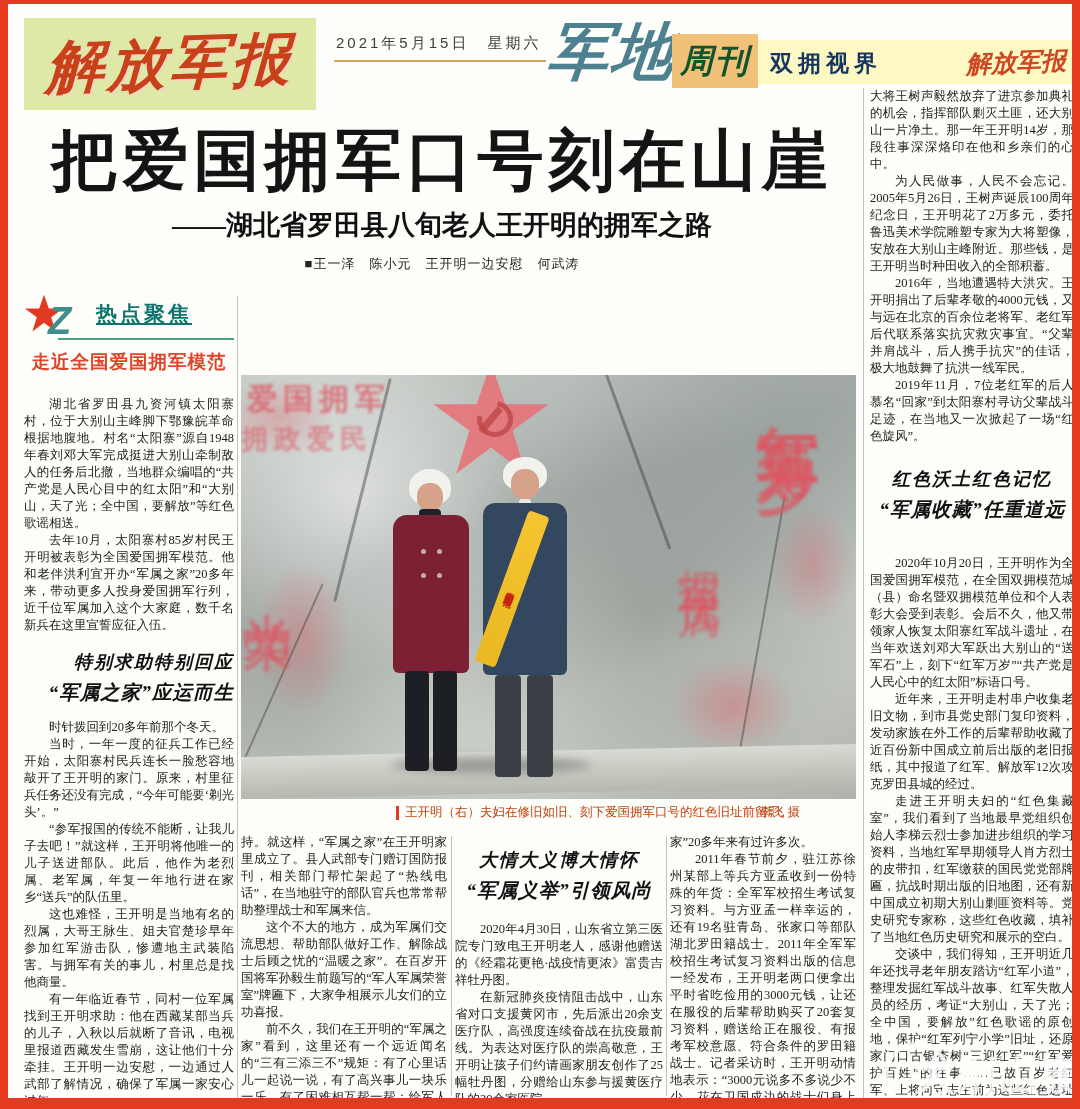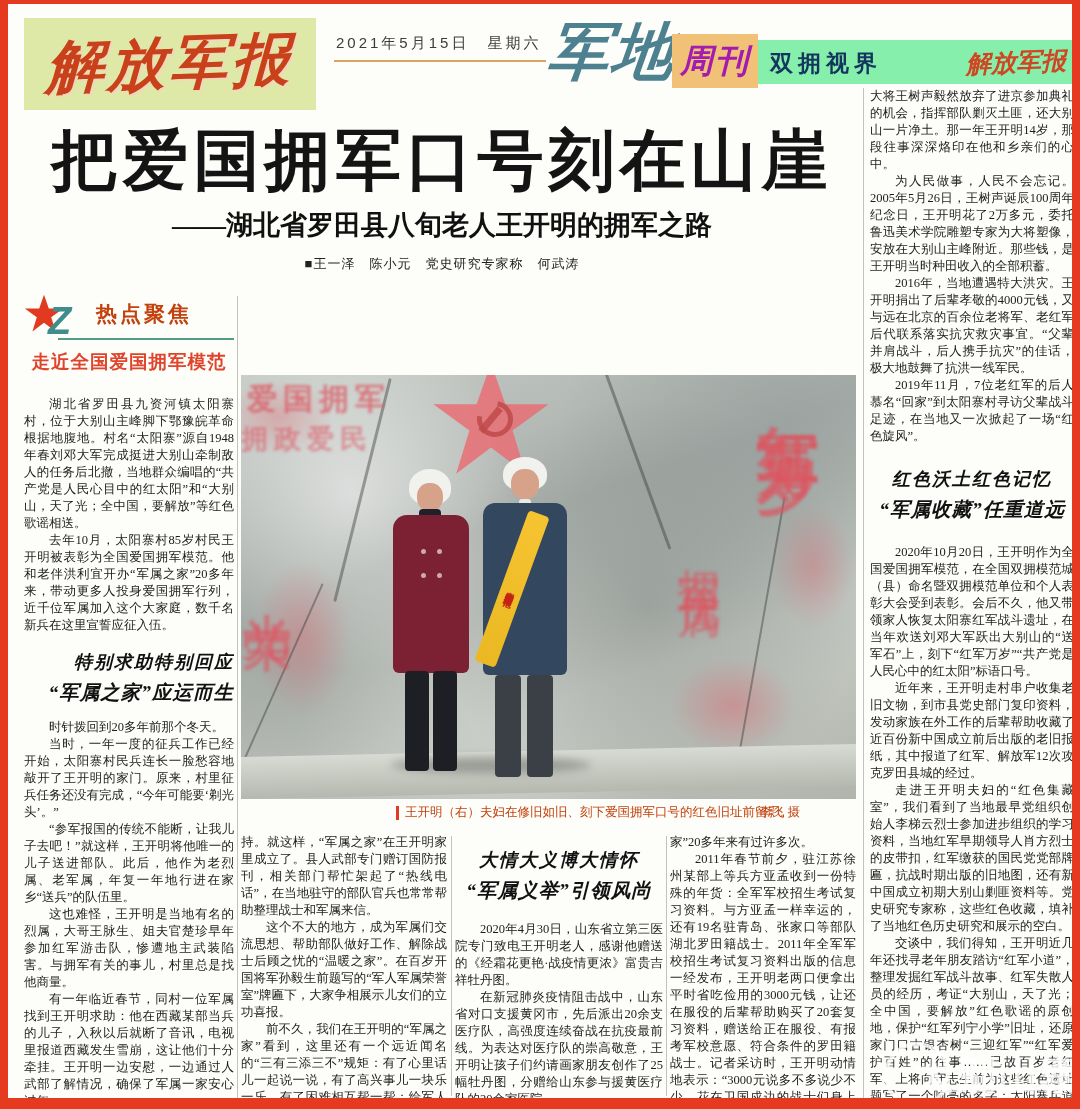--- a/index.html
+++ b/index.html
@@ -18,23 +18,23 @@
     letter-spacing:4px;transform:rotate(-2deg) skewX(-4deg);
     text-shadow:2px 2px 0 rgba(244,214,190,.9);white-space:nowrap;}
   .dateline{left:328px;top:30px;font-size:15px;letter-spacing:3px;color:#3c3c3c;
     font-family:"Liberation Sans",sans-serif;white-space:nowrap;}
   .date-rule{left:326px;top:56px;width:212px;height:2px;background:#d9a45e;}
   .sec-big{left:540px;top:6px;font-size:62px;font-weight:900;font-style:italic;
     color:#4d8190;font-family:"Liberation Sans",sans-serif;transform:skewX(-6deg);
     white-space:nowrap;letter-spacing:2px;}
   .weekly{left:664px;top:30px;width:86px;height:54px;background:#f1c177;
     display:flex;align-items:center;justify-content:center;}
-  .weekly span{color:#a21caf;font-size:33px;font-weight:900;font-style:italic;
+  .weekly span{color:#14532d;font-size:33px;font-weight:900;font-style:italic;
     font-family:"Liberation Sans",sans-serif;letter-spacing:2px;}
-  .strip{left:750px;top:36px;width:316px;height:44px;background:#86efac;}
+  .strip{left:750px;top:36px;width:316px;height:44px;background:#fef9c3;}
   .strip .edition{position:absolute;left:12px;top:8px;font-size:23px;font-weight:900;
     color:#14365e;letter-spacing:5px;font-family:"Liberation Sans",sans-serif;}
   .strip .brand-sm{position:absolute;right:8px;top:6px;font-size:25px;font-weight:bold;
     font-style:italic;color:#cf4722;transform:rotate(-2deg);white-space:nowrap;}
   
   .headline{left:16px;top:112px;width:836px;text-align:center;font-size:66px;
     font-weight:900;letter-spacing:5px;color:#141414;white-space:nowrap;
     font-family:"Liberation Sans",sans-serif;}
   .subhead{left:16px;top:203px;width:836px;text-align:center;font-size:27px;
     font-weight:bold;color:#101010;white-space:nowrap;}
@@ -47,21 +47,21 @@
   .sec-head{text-align:center;font-style:italic;font-weight:bold;color:#111;}
   .sec-head .l1{font-size:18px;letter-spacing:2px;}
   .sec-head .l2{font-size:19.5px;letter-spacing:1px;margin-top:6px;}
   .vrule{width:1px;background:#c2c2c0;}
   
   .hotspot{position:relative;height:96px;}
   .hotspot .star-ic{position:absolute;left:0;top:0;width:40px;height:40px;}
   .hotspot .zed{position:absolute;left:24px;top:2px;font-size:38px;font-weight:900;
     font-style:italic;color:#3f8d8d;font-family:"Liberation Sans",sans-serif;}
   .hotspot .hot-title{position:absolute;left:72px;top:6px;font-size:21px;font-weight:900;
-    color:#c2410c;letter-spacing:3px;font-family:"Liberation Sans",sans-serif;}
+    color:#0f766e;letter-spacing:3px;font-family:"Liberation Sans",sans-serif;text-decoration:underline;}
   .hotspot .hot-rule{position:absolute;left:34px;right:0;top:44px;height:2px;background:#4f9e86;}
   .hotspot .series{position:absolute;left:0;right:0;top:56px;text-align:center;
     font-size:18.5px;font-weight:900;color:#e0442a;letter-spacing:1px;}
   
   .photo{left:233px;top:371px;width:615px;height:424px;overflow:hidden;background:#b7bcb7;}
   .rock{position:absolute;inset:0;
     background:
       radial-gradient(circle at 18% 28%, rgba(255,255,255,.55), transparent 30%),
       radial-gradient(circle at 66% 55%, rgba(118,124,120,.45), transparent 45%),
       radial-gradient(circle at 42% 82%, rgba(205,210,204,.6), transparent 40%),
@@ -126,21 +126,21 @@
   <div class="abs weekly">
     <span>周刊</span>
   </div>
   <div class="abs strip">
     <span class="edition">双拥视界</span>
     <span class="brand-sm">解放军报</span>
   </div>
 
   <div class="abs headline">把爱国拥军口号刻在山崖</div>
   <div class="abs subhead">——湖北省罗田县八旬老人王开明的拥军之路</div>
-  <div class="abs byline">■王一泽　陈小元　党史研究专家称　何武涛</div>
+  <div class="abs byline">■王一泽　陈小元　王开明一边安慰　何武涛</div>
 
   <div class="abs col body-text" style="left:16px;top:290px;width:210px;height:804px;">
     <div class="hotspot">
       <svg class="star-ic" viewBox="0 0 100 100">
         <polygon points="50,2 62,36 98,36 68,58 79,94 50,72 21,94 32,58 2,36 38,36" fill="#e23a20"></polygon>
       </svg>
       <span class="zed">Z</span>
       <span class="hot-title">热点聚焦</span>
       <div class="hot-rule"></div>
       <div class="series">走近全国爱国拥军模范</div>
@@ -243,21 +243,21 @@
       </div>
   </div>
 
   <div class="abs col body-text" style="left:862px;top:84px;width:204px;height:1010px;">
     <p class="cont">大将王树声毅然放弃了进京参加典礼的机会，指挥部队剿灭土匪，还大别山一片净土。那一年王开明14岁，那段往事深深烙印在他和乡亲们的心中。</p>
     <div>
         <p>为人民做事，人民不会忘记。2005年5月26日，王树声诞辰100周年纪念日，王开明花了2万多元，委托鲁迅美术学院雕塑专家为大将塑像，安放在大别山主峰附近。那些钱，是王开明当时种田收入的全部积蓄。</p>
         <p>2016年，当地遭遇特大洪灾。王开明捐出了后辈孝敬的4000元钱，又与远在北京的百余位老将军、老红军后代联系落实抗灾救灾事宜。“父辈并肩战斗，后人携手抗灾”的佳话，极大地鼓舞了抗洪一线军民。</p>
         <p>2019年11月，7位老红军的后人慕名“回家”到太阳寨村寻访父辈战斗足迹，在当地又一次掀起了一场“红色旋风”。</p>
       </div>
-    <div class="sec-head" style="margin:22px 0 20px;">
+    <div class="sec-head" style="margin:22px 0 31px;">
       <div class="l1">红色沃土红色记忆</div>
       <div class="l2">“军属收藏”任重道远</div>
     </div>
     <div>
         <p>2020年10月20日，王开明作为全国爱国拥军模范，在全国双拥模范城（县）命名暨双拥模范单位和个人表彰大会受到表彰。会后不久，他又带领家人恢复太阳寨红军战斗遗址，在当年欢送刘邓大军跃出大别山的“送军石”上，刻下“红军万岁”“共产党是人民心中的红太阳”标语口号。</p>
         <p>近年来，王开明走村串户收集老旧文物，到市县党史部门复印资料，发动家族在外工作的后辈帮助收藏了近百份新中国成立前后出版的老旧报纸，其中报道了红军、解放军12次攻克罗田县城的经过。</p>
         <p>走进王开明夫妇的“红色集藏室”，我们看到了当地最早党组织创始人李梯云烈士参加进步组织的学习资料，当地红军早期领导人肖方烈士的皮带扣，红军缴获的国民党党部牌匾，抗战时期出版的旧地图，还有新中国成立初期大别山剿匪资料等。党史研究专家称，这些红色收藏，填补了当地红色历史研究和展示的空白。</p>
         <p>交谈中，我们得知，王开明近几年还找寻老年朋友踏访“红军小道”，整理发掘红军战斗故事、红军失散人员的经历，考证“大别山，天了光；全中国，要解放”红色歌谣的原创地，保护“红军列宁小学”旧址，还原家门口古银杏树“三迎红军”“红军爱护百姓”的往事……已故百岁老红军、上将向守志生前为这些红色遗址题写了一个响亮的名字：太阳寨兵道口。</p>
       </div>
   </div>

